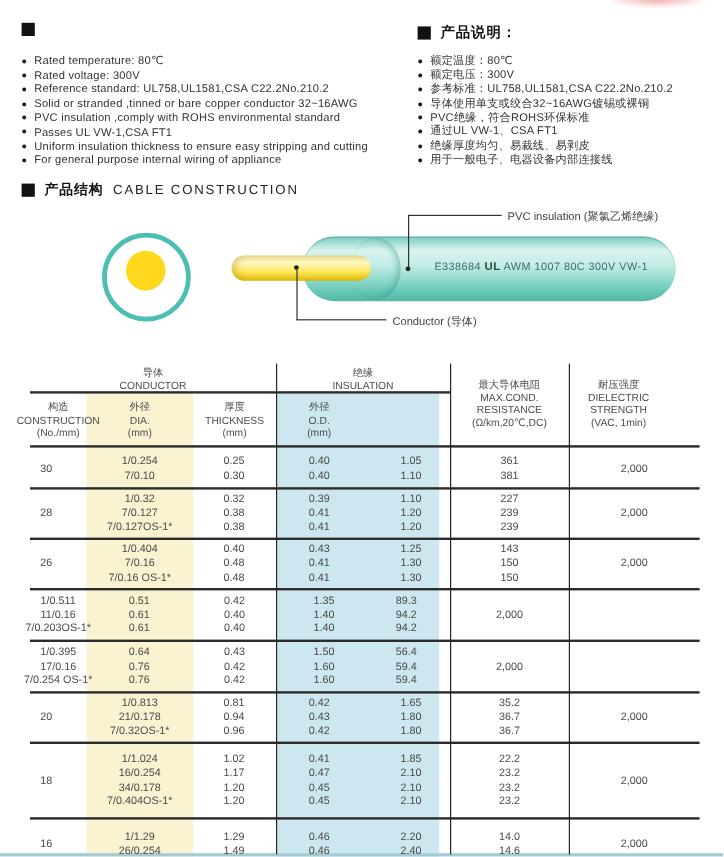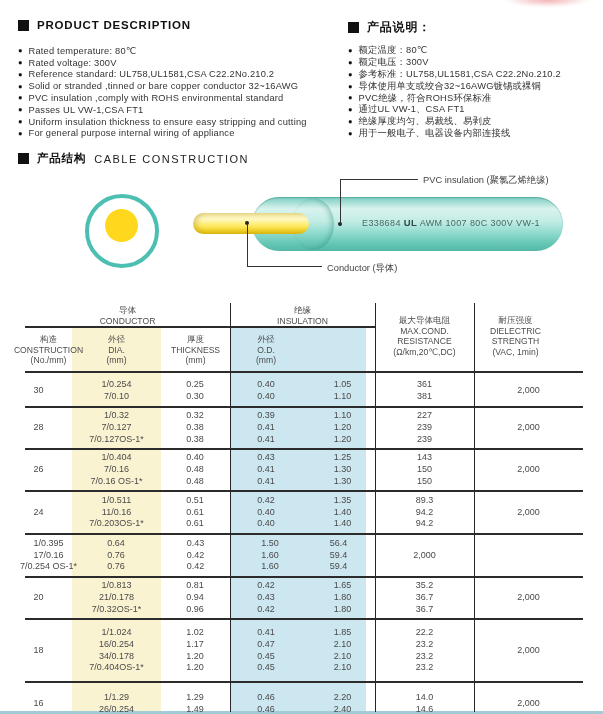--- a/index.html
+++ b/index.html
@@ -61,21 +61,20 @@
 </style>
 </head>
 <body>
 
 <div class="page">
 
   <div class="smudge"></div>
 
   <div class="sec-hdr" style="left:18px;top:19px;">
     <span class="sq"></span>
-    <span>PRODUCT DESCRIPTION</span>
   </div>
   <div class="blist" style="left:18px;top:45px;">
       <div class="li">
         <span class="dot">●</span>
         <span class="litxt">Rated temperature: 80℃</span>
       </div>
       <div class="li">
         <span class="dot">●</span>
         <span class="litxt">Rated voltage: 300V</span>
       </div>
@@ -316,23 +315,20 @@
         <div class="t-cell c-resistance">
           <div class="t-line">143</div>
           <div class="t-line">150</div>
           <div class="t-line">150</div>
         </div>
         <div class="t-cell c-dielectric">
           <div class="t-line">2,000</div>
         </div>
       </div>
       <div class="t-group" style="height: 41px;">
-        <div class="t-cell c-awg">
-          <div class="t-line">24</div>
-        </div>
         <div class="t-cell c-construction">
           <div class="t-line">1/0.511</div>
           <div class="t-line">11/0.16</div>
           <div class="t-line">7/0.203OS-1*</div>
         </div>
         <div class="t-cell c-dia">
           <div class="t-line">0.51</div>
           <div class="t-line">0.61</div>
           <div class="t-line">0.61</div>
         </div>

